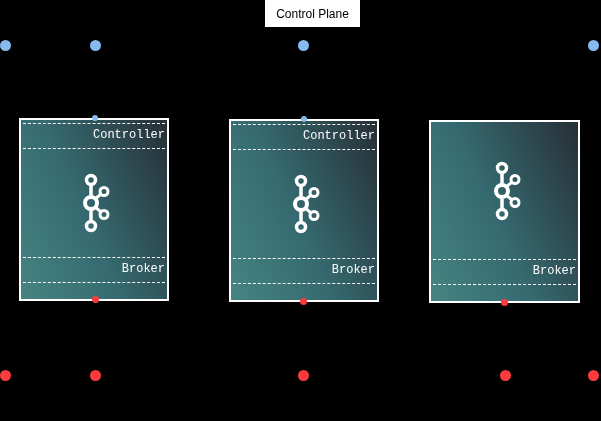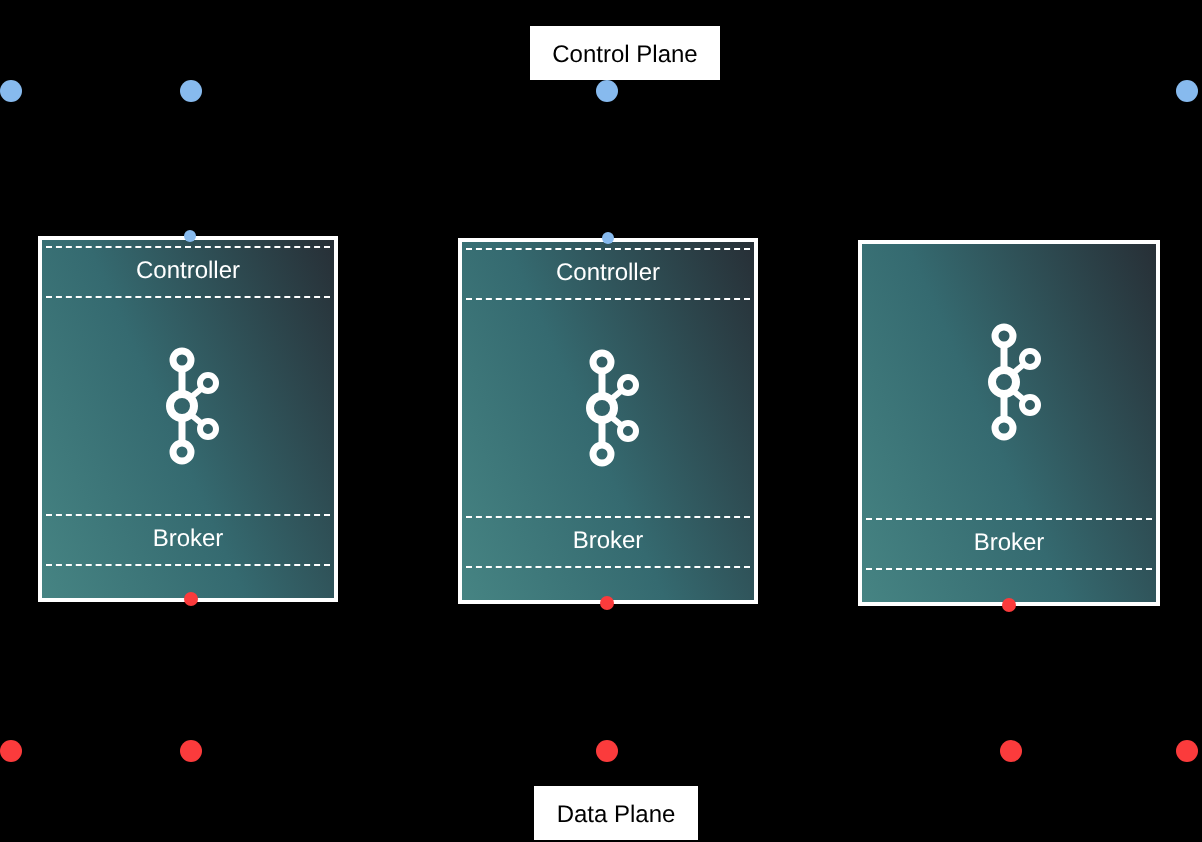--- a/index.html
+++ b/index.html
@@ -6,21 +6,21 @@
   .canvas{
     position:relative;width:601px;height:421px;overflow:hidden;
     background:var(--background,#000);
     font-family:"Liberation Sans",sans-serif;
   }
   .plane-label{
     position:absolute;display:flex;align-items:center;justify-content:center;
     background:var(--label-bg,#fff);color:var(--label-text,#000);
     font-size:12px;line-height:1;white-space:nowrap;
   }
-  #control-plane-label{left:265px;top:13px;width:95px;height:27px;}
+  #control-plane-label{left:265px;top:0;width:95px;height:27px;}
   #data-plane-label{left:267px;top:393px;width:82px;height:27px;}
   .dot{position:absolute;border-radius:50%;}
   .dot.big{width:11px;height:11px;}
   .dot.small-b{width:6px;height:6px;}
   .dot.small-r{width:7px;height:7px;}
   .blue{background:var(--control-dot,#87BAEE);}
   .red{background:var(--data-dot,#FB3B3C);}
   .node{
     position:absolute;box-sizing:border-box;
     border:2px solid var(--node-border,#fff);
@@ -28,35 +28,34 @@
       var(--node-gradient-start,#468483) 0%,
       var(--node-gradient-mid,#356A70) 45%,
       var(--node-gradient-end,#272F36) 100%);
     display:flex;flex-direction:column;
   }
   #node-1{left:19px;top:118px;width:150px;height:183px;}
   #node-2{left:229px;top:119px;width:150px;height:183px;}
   #node-3{left:429px;top:120px;width:151px;height:183px;}
   .role{
     margin:0 2px;border-top:1px dashed #fff;border-bottom:1px dashed #fff;
-    color:var(--node-text,#fff);font-size:12px;text-align:center;
-    padding:4px 0 6px;flex:0 0 auto;
+    color:var(--node-text,#fff);font-size:12px;text-align:right;
+    padding:4px 0 6px;flex:0 0 auto;font-family:Liberation Mono, monospace;
   }
   .role.top{margin-top:3px;}
   .role.bottom{margin-bottom:16px;}
   .logo-area{flex:1 1 auto;display:flex;align-items:center;justify-content:center;min-height:0;}
   .kafka-svg{display:block;}
 </style>
 </head>
 <body>
 
 <div class="canvas">
 
   <div class="plane-label" id="control-plane-label">Control Plane</div>
-  <div class="plane-label" id="data-plane-label">Data Plane</div>
 
   <span class="dot big blue" style="left:0px;top:40px"></span>
   <span class="dot big blue" style="left:90px;top:40px"></span>
   <span class="dot big blue" style="left:298px;top:40px"></span>
   <span class="dot big blue" style="left:588px;top:40px"></span>
 
   <span class="dot big red" style="left:0px;top:370px"></span>
   <span class="dot big red" style="left:90px;top:370px"></span>
   <span class="dot big red" style="left:298px;top:370px"></span>
   <span class="dot big red" style="left:500px;top:370px"></span>

